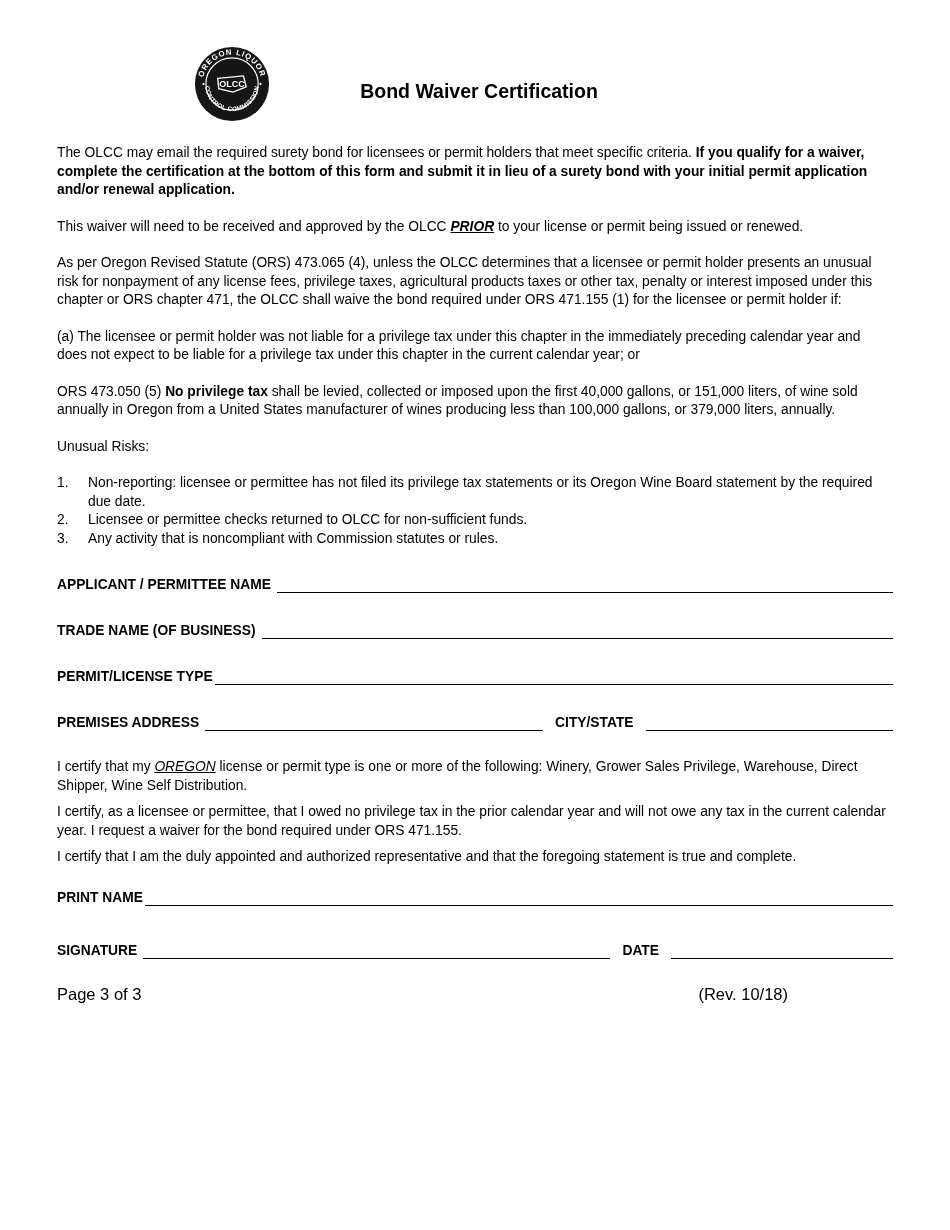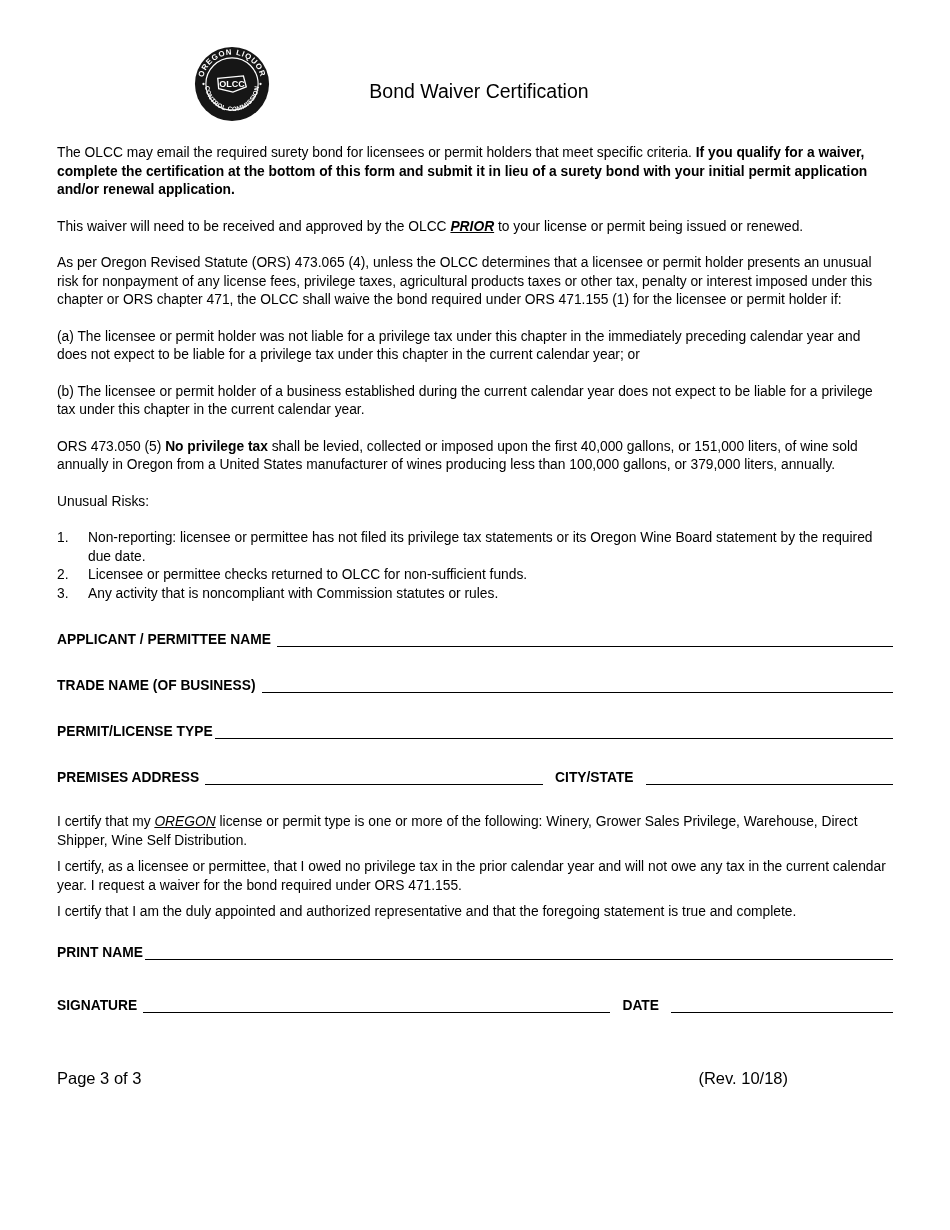--- a/index.html
+++ b/index.html
@@ -14,53 +14,53 @@
     padding: 46px 57px 0 57px;
     overflow: hidden;
     font-size: 13.8px;
     line-height: 18.5px;
   }
   
   .header { position: relative; height: 80px; margin-bottom: 18px; }
   .logo { position: absolute; left: 137px; top: 0; width: 76px; height: 76px; }
   .doc-title {
     position: absolute; left: 8px; right: 0; top: 34px;
-    text-align: center; font-size: 19.5px; font-weight: normal; line-height: 22px;
+    text-align: center; font-size: 19.5px; font-weight: bold; line-height: 22px;
   }
   
   .para { margin-bottom: 18px; }
   .u { text-decoration: underline; font-style: italic; }
   .risks { margin-bottom: 0; }
   .risk-item { display: flex; }
   .risk-num { width: 31px; flex: 0 0 31px; }
   .risk-text { flex: 1; }
   
   .form-fields { margin-top: 2px; }
-  .field-row { display: flex; align-items: flex-start; margin-top: 27px; }
+  .field-row { display: flex; align-items: center; margin-top: 27px; }
   .flabel { font-weight: bold; white-space: nowrap; line-height: 19px; }
   .mid-label { margin-left: 12px; margin-right: 6px; }
   .fill-line {
     display: inline-block; height: 17px;
     border-bottom: 1.4px solid #000;
     margin-left: 6px;
   }
   .grow { flex: 1 1 auto; }
   .w-premises { flex: 0 0 338px; }
   .w-phone { flex: 0 0 246px; }
   .w-date { flex: 0 0 222px; }
   
   .certification { margin-top: 26px; }
   .cert-para { margin-bottom: 8px; }
   
   .sig-row-print { margin-top: 21px; }
   .sig-row-sign { margin-top: 34px; }
   
   .footer {
     display: flex; justify-content: space-between; align-items: baseline;
-    margin-top: 53px; font-size: 16.5px; line-height: 20px;
+    margin-top: 24px; font-size: 16.5px; line-height: 20px;
   }
   .footer .rev { padding-right: 105px; }
 </style>
 </head>
 <body>
 
 <div class="page">
 
   <header class="header">
     <div class="logo">
@@ -89,21 +89,20 @@
   <section class="body-text">
     <p class="para"><span>The OLCC may email the required surety bond for licensees or permit holders that meet specific criteria. </span><strong>If you qualify for a waiver, complete the certification at the bottom of this form and submit it in lieu of a surety bond with your initial permit application and/or renewal application.</strong></p>
 
     <p class="para"><span>This waiver will need to be received and approved by the OLCC </span><strong class="u">PRIOR</strong><span> to your license or permit being issued or renewed.</span></p>
 
 
     <p class="para">As per Oregon Revised Statute (ORS) 473.065 (4), unless the OLCC determines that a licensee or permit holder presents an unusual risk for nonpayment of any license fees, privilege taxes, agricultural products taxes or other tax, penalty or interest imposed under this chapter or ORS chapter 471, the OLCC shall waive the bond required under ORS 471.155 (1) for the licensee or permit holder if:</p>
 
     <p class="para">(a) The licensee or permit holder was not liable for a privilege tax under this chapter in the immediately preceding calendar year and does not expect to be liable for a privilege tax under this chapter in the current calendar year; or</p>
 
-    <p class="para">(b) The licensee or permit holder of a business established during the current calendar year does not expect to be liable for a privilege tax under this chapter in the current calendar year.</p>
 
     <p class="para"><span>ORS 473.050 (5) </span><strong>No privilege tax</strong><span> shall be levied, collected or imposed upon the first 40,000 gallons, or 151,000 liters, of wine sold annually in Oregon from a United States manufacturer of wines producing less than 100,000 gallons, or 379,000 liters, annually.</span></p>
 
     <p class="para">Unusual Risks:</p>
 
     <div class="risks">
       <div class="risk-item">
         <span class="risk-num">1.</span>
         <span class="risk-text">Non-reporting: licensee or permittee has not filed its privilege tax statements or its Oregon Wine Board statement by the required due date.</span>
       </div>

